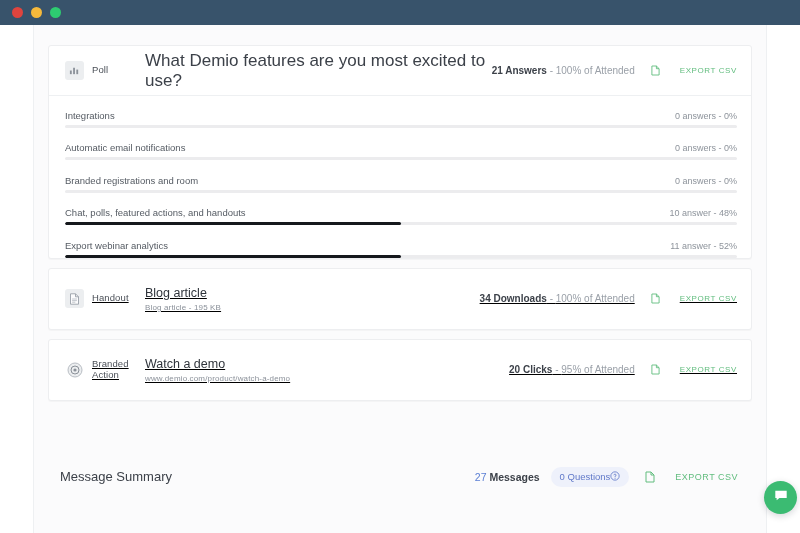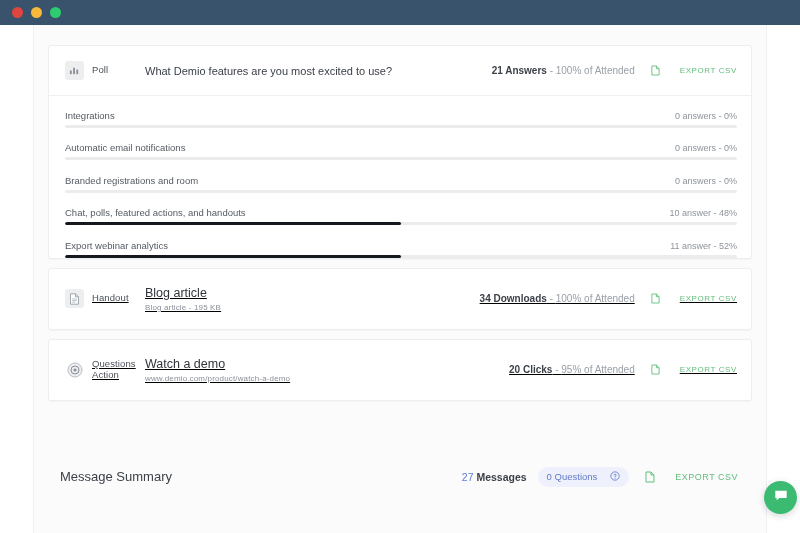--- a/index.html
+++ b/index.html
@@ -82,21 +82,21 @@
   .type-label {
     font-size: 9.5px;
     color: #4a4f57;
     line-height: 1.15;
     letter-spacing: .1px;
   }
 
   
   .titleblock { flex: 1 1 auto; padding-left: 2px; }
   .q-title {
-    font-size: 11px; color: #3c4149; font-weight: 400;
+    font-size: 17px; color: #3c4149; font-weight: 400;
   }
   .item-title {
     font-size: 12.5px; color: #2f343b; font-weight: 400;
   }
   .item-sub {
     font-size: 8px; color: #8a9099; margin-top: 3px; letter-spacing: .15px;
   }
 
   
   .stats {
@@ -147,21 +147,21 @@
     display: flex; align-items: center;
     padding: 0 14px 0 12px;
     height: 40px;
     margin-top: 56px;
   }
   .summary-title { font-size: 13px; color: #3c4149; flex: 1 1 auto; }
   .msg-count { font-size: 10.5px; color: #3c4149; margin-right: 11px; white-space: nowrap; }
   .msg-count .num { color: #5b7fd4; }
   .msg-count .lbl { font-weight: 700; }
   .pill {
-    display: flex; align-items: center; gap: 13px;
+    display: flex; align-items: center; gap: 0;
     background: #eef1fb;
     color: #6179c9;
     font-size: 9.5px;
     border-radius: 11px;
     padding: 4px 9px;
     margin-right: 16px;
     cursor: pointer;
     white-space: nowrap;
   }
   .export.big { font-size: 9px; letter-spacing: .5px; }
@@ -313,21 +313,21 @@
     <div class="card-row" style="height:60px">
       <div class="type">
         <span class="type-ico" style="background:transparent">
           <svg width="16" height="16" viewBox="0 0 16 16">
             <circle cx="8" cy="8" r="7" fill="#eceef0" stroke="#b9bec4" stroke-width="1"></circle>
             <circle cx="8" cy="8" r="4" fill="none" stroke="#8b9199" stroke-width="1"></circle>
             <circle cx="8" cy="8" r="1.6" fill="#8b9199"></circle>
           </svg>
         </span>
         <span class="type-label">
-          <span>Questions</span><br>
+          <span>Branded</span><br>
           <span>Action</span>
         </span>
       </div>
 
       <div class="titleblock">
         <div class="item-title">Watch a demo</div>
         <div class="item-sub">www.demio.com/product/watch-a-demo</div>
       </div>
 
       <div class="stats"><b>20 Clicks</b><span> - </span><span>95% of Attended</span></div>

